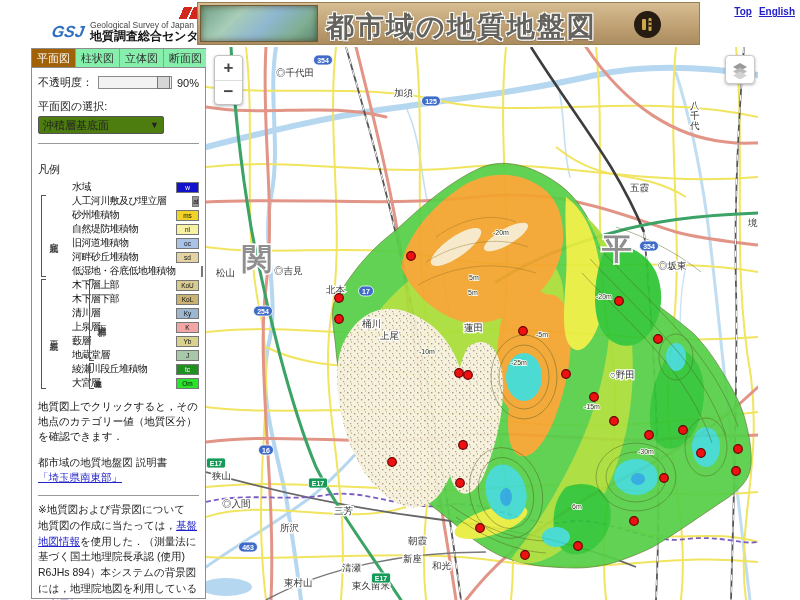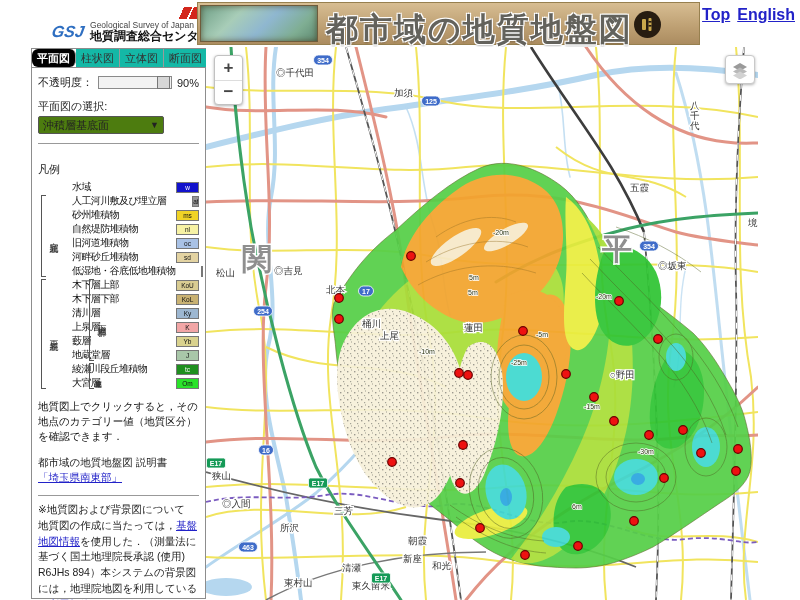--- a/index.html
+++ b/index.html
@@ -16,32 +16,32 @@
   .gsjmark{font-style:italic;font-weight:bold;font-size:16px;color:#2f6fc1;transform:skewX(-10deg);margin-right:6px;}
   .orgtxt{display:flex;flex-direction:column;line-height:1.05;}
   .org-en{font-size:8.5px;color:#444;}
   .org-ja{font-size:12px;font-weight:bold;color:#111;}
   .banner{position:absolute;left:197px;top:2px;width:503px;height:43px;
           background:linear-gradient(180deg,#d7bd92,#bd9f72 60%,#ab8c60);
           border:1px solid #97804f;box-sizing:border-box;}
   .terrain{position:absolute;left:2px;top:2px;width:116px;height:35px;
            background:linear-gradient(135deg,#6f9f86,#a8cdb8 30%,#8fb7d0 55%,#7fae93 80%,#5f8a72);
            border:1px solid #6f5c3c;box-shadow:inset 0 0 6px rgba(60,40,10,.6);}
-  .banner-title{position:absolute;left:128px;top:5px;font-size:32px;font-weight:bold;color:#63625c;letter-spacing:2px;
+  .banner-title{position:absolute;left:128px;top:5px;font-size:28px;font-weight:bold;color:#63625c;letter-spacing:2px;
            text-shadow:-1px -1px 0 #fff,1px -1px 0 #fff,-1px 1px 0 #fff,1px 1px 0 #fff,0 2px 2px rgba(0,0,0,.25);white-space:nowrap;}
   .stamp{position:absolute;right:38px;top:8px;width:27px;height:27px;border-radius:50%;background:#271c11;
          display:flex;align-items:center;justify-content:center;}
-  .top-links{position:absolute;right:5px;top:6px;font-size:16px;}
+  .top-links{position:absolute;right:5px;top:6px;font-size:10px;}
   .top-links a{color:#2222c8;text-decoration:underline;font-weight:bold;margin-left:7px;}
   
   .sidebar{position:absolute;left:31px;top:48px;width:175px;height:551px;box-sizing:border-box;
            border:1px solid #8d8d8d;background:#fff;font-size:11px;}
   .tabbar{display:flex;border-bottom:1px solid #8d8d8d;}
-  .tab{flex:0 0 auto;padding:2px 5px 1px;font-size:11px;border-right:1px solid #9a9a9a;background:#14b8a6;color:#333;cursor:pointer;white-space:nowrap;}
-  .tab.active{background:#000000;color:#fff;font-weight:bold;border-radius:6px;}
+  .tab{flex:0 0 auto;padding:2px 5px 1px;font-size:11px;border-right:1px solid #9a9a9a;background:#86efac;color:#333;cursor:pointer;white-space:nowrap;}
+  .tab.active{background:#a16207;color:#fff;font-weight:normal;}
   .panel{padding:7px 6px 0 6px;}
   .row{display:flex;align-items:center;margin-bottom:4px;}
   .opq-label{font-size:11px;text-align:center;}
   .slider{position:relative;width:72px;height:11px;border:1px solid #8a8a8a;background:#f2f2f2;margin:0 5px;}
   .thumb{position:absolute;top:-1px;width:11px;height:11px;background:#d6d6d6;border:1px solid #777;}
   .sel-label{margin:9px 0 2px;}
   .selectbox{display:flex;align-items:center;justify-content:space-between;width:116px;height:16px;border:1px solid #555;
              border-radius:2px;padding:0 4px;background:#4d7c0f;font-size:11px;cursor:pointer;}
   .selectbox .caret{font-size:9px;color:#222;}
   hr.sep{border:none;border-top:1px solid #999;margin:9px 0 6px;}

